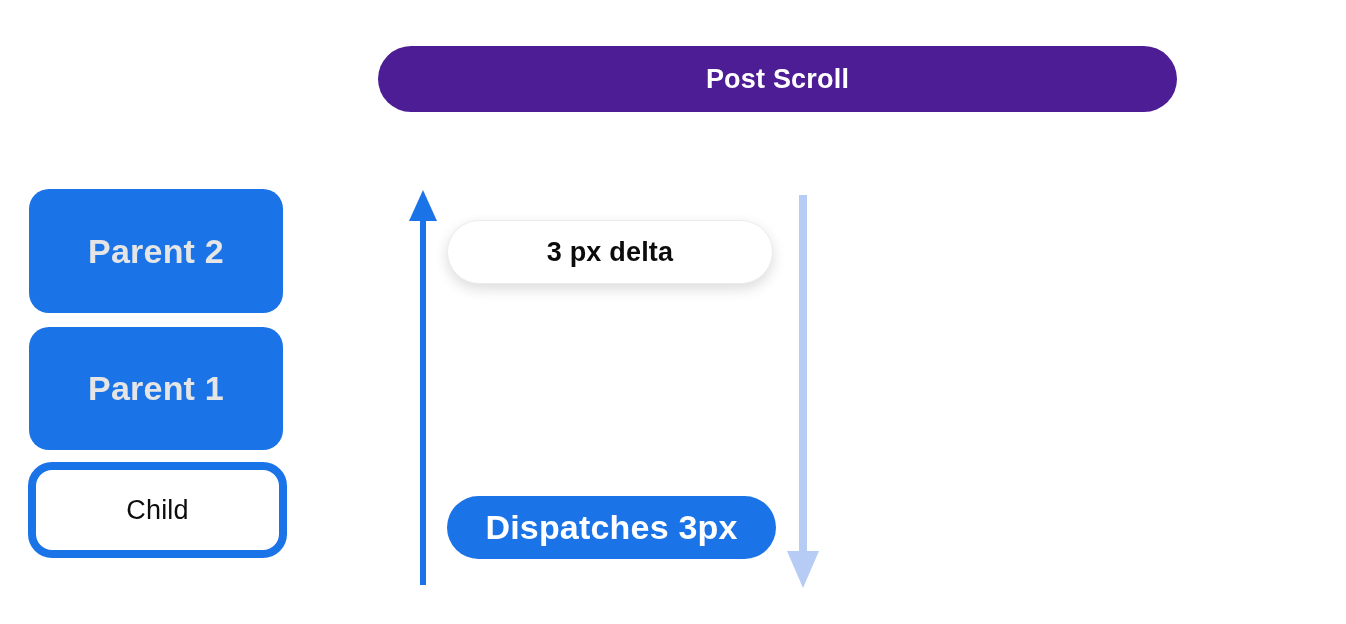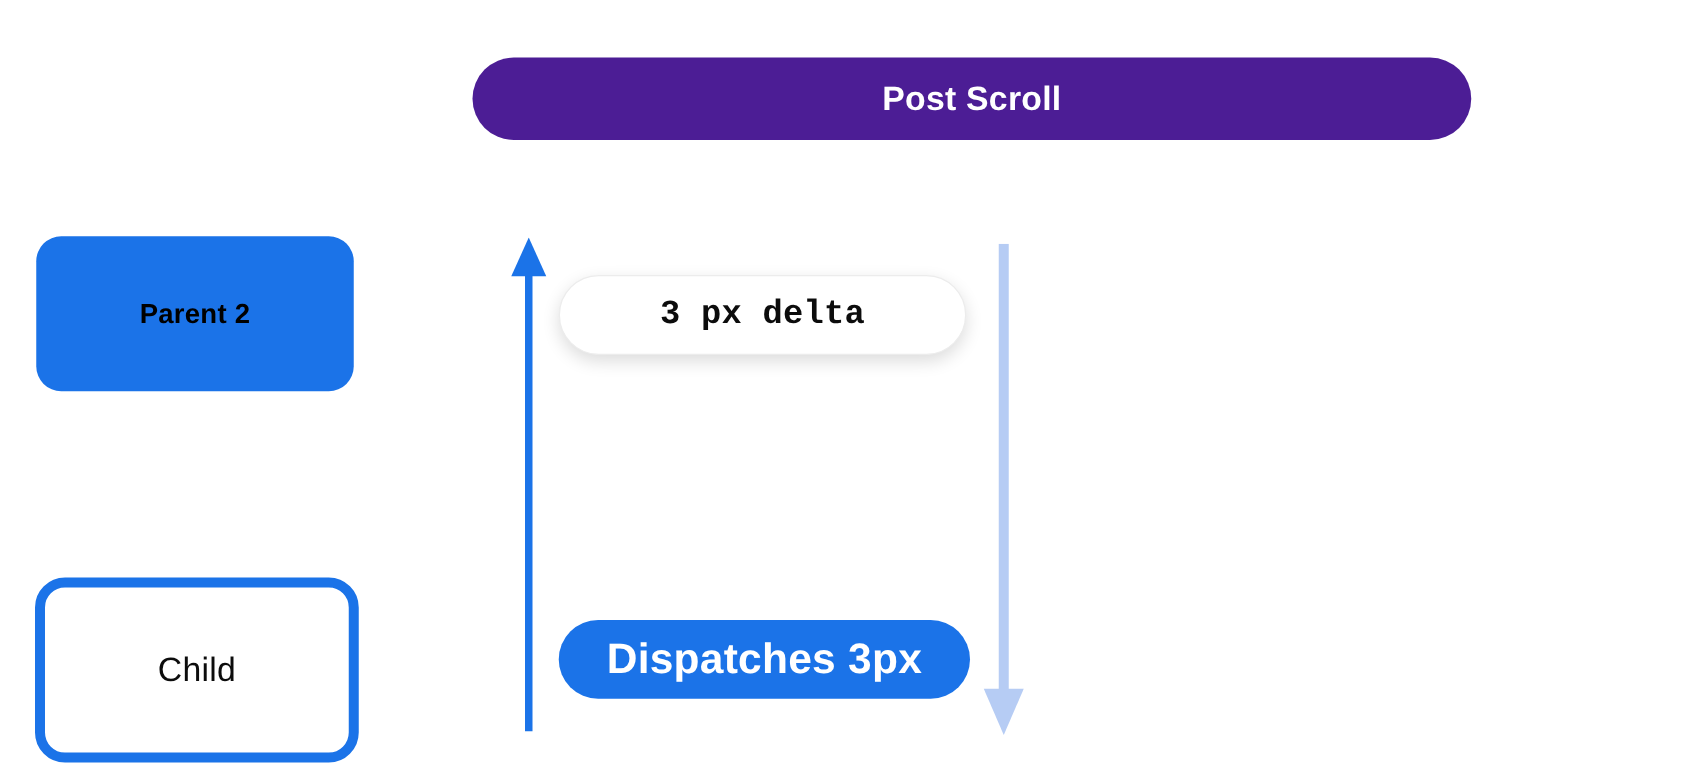--- a/index.html
+++ b/index.html
@@ -32,50 +32,49 @@
     border-radius: 33px;
     background: #4c1d95;
     color: #ffffff;
     font-size: 27px;
   }
   .parent-box {
     left: 29px;
     width: 254px;
     border-radius: 20px;
     background: #1b73e8;
-    color: #000000;
-    font-size: 22px;
+    color: #e5e5e5;
+    font-size: 34px;
     justify-content: center;
   }
   .parent-2 { top: 189px; height: 124px; }
   .parent-1 { top: 327px; height: 123px; }
   .child-box {
     left: 28px;
     top: 462px;
     width: 259px;
-    height: 148px;
+    height: 96px;
     border-radius: 24px;
     background: #ffffff;
     border: 8px solid #1b73e8;
     color: #0c0c0c;
     font-weight: 500;
     font-size: 27px;
   }
   .delta-pill {
     left: 447px;
     top: 220px;
     width: 326px;
     height: 64px;
     border-radius: 32px;
     background: #ffffff;
     border: 1px solid #ececec;
     box-shadow: 0 5px 14px rgba(0,0,0,0.14);
     color: #0c0c0c;
     font-size: 27px;
-    font-family: Liberation Mono, monospace;
   }
   .dispatch-pill {
     left: 447px;
     top: 496px;
     width: 329px;
     height: 63px;
     border-radius: 32px;
     background: #1b73e8;
     color: #ffffff;
     font-size: 34px;
@@ -93,20 +92,23 @@
 <div class="canvas">
 
   <div class="pill post-scroll">
     <span>Post Scroll</span>
   </div>
 
   <div class="box parent-box parent-2">
     <span>Parent 2</span>
   </div>
 
+  <div class="box parent-box parent-1">
+    <span>Parent 1</span>
+  </div>
 
   <div class="box child-box">
     <span>Child</span>
   </div>
 
   <svg class="arrow-svg up-arrow" width="36" height="396" viewBox="0 0 36 396">
     <line x1="18" y1="395" x2="18" y2="26" stroke="#1b73e8" stroke-width="6"></line>
     <polygon points="18,0 4,31 32,31" fill="#1b73e8"></polygon>
   </svg>
 

